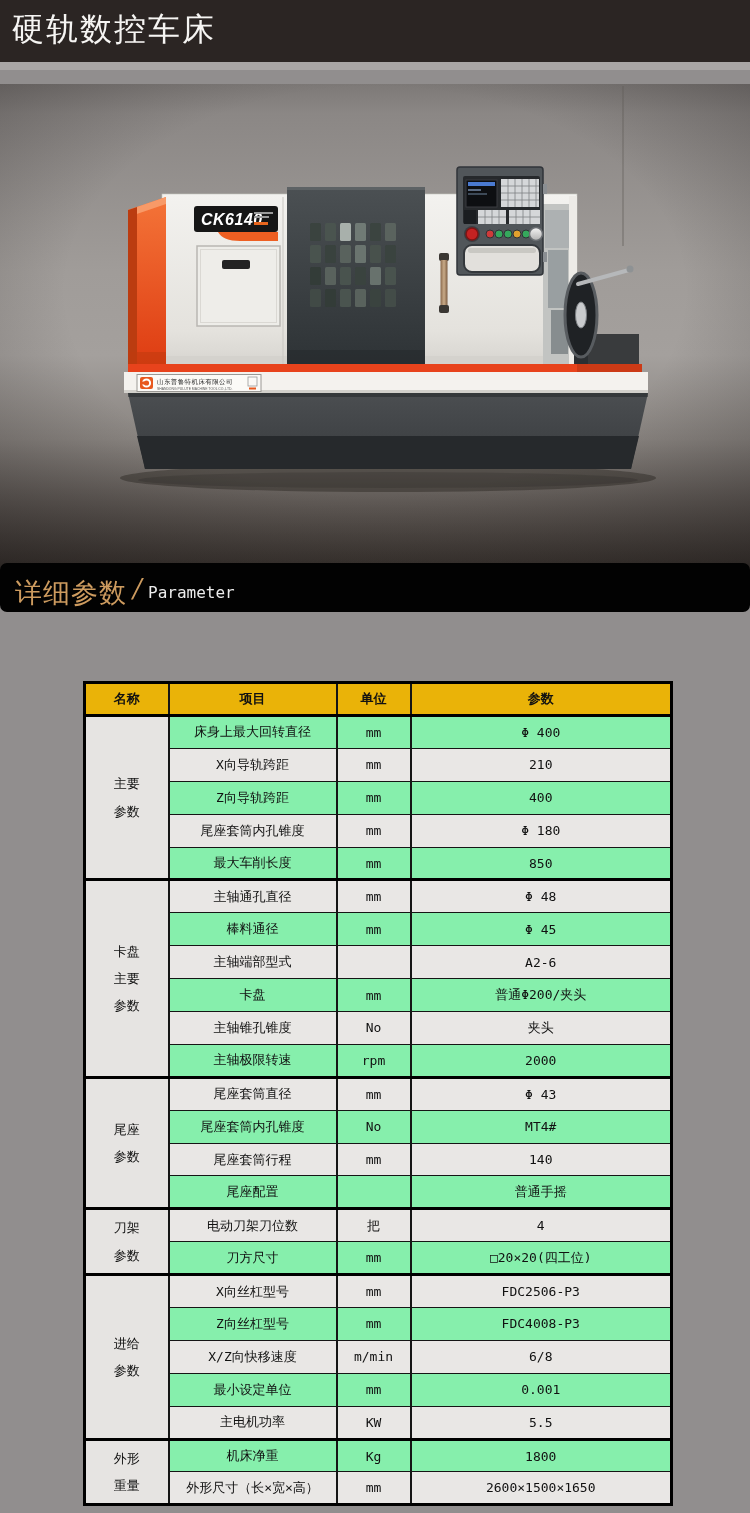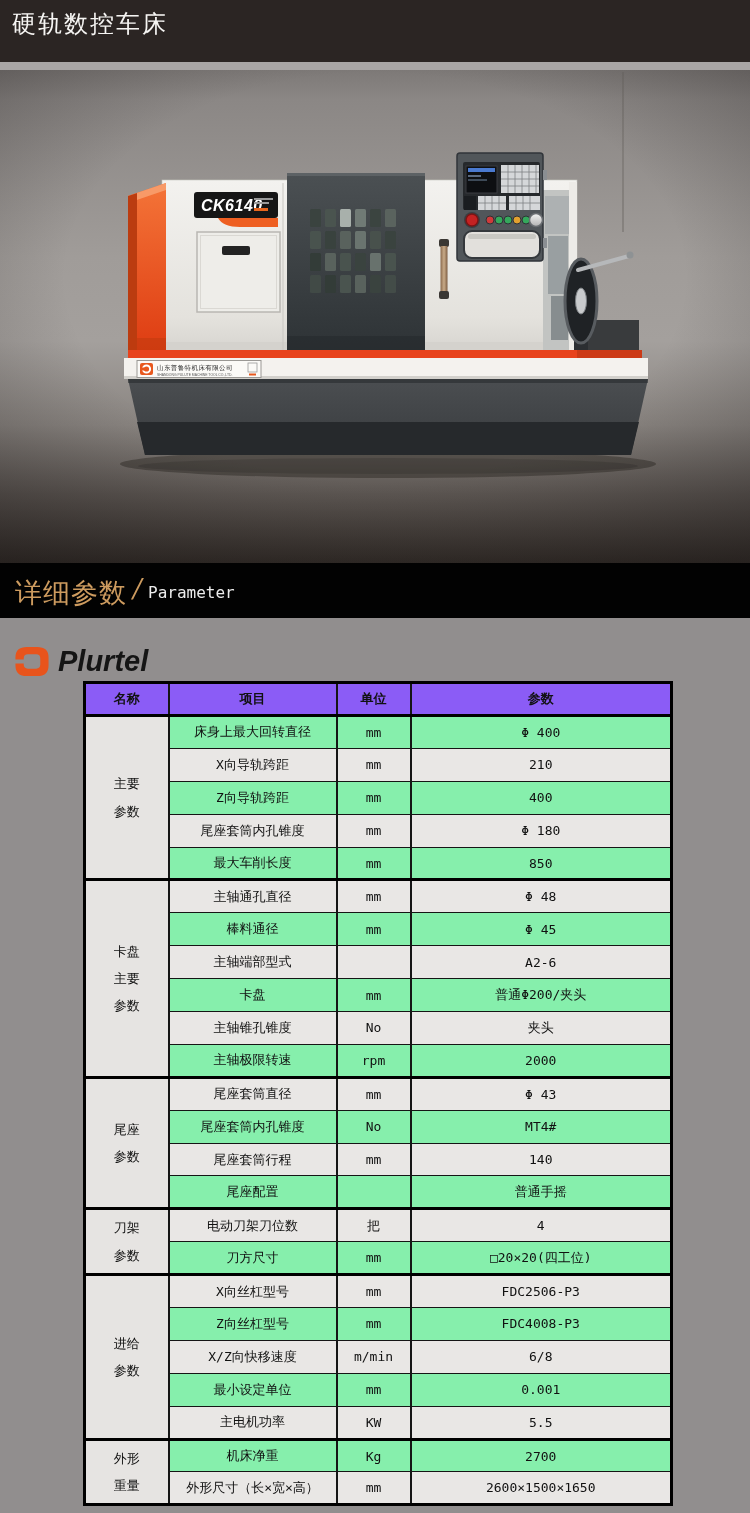--- a/index.html
+++ b/index.html
@@ -2,29 +2,29 @@
 <html><head>
 <meta charset="utf-8">
 <style>
   html,body{margin:0;padding:0;}
   body{width:750px;font-family:"Liberation Sans",sans-serif;}
   .page{position:relative;width:750px;height:1513px;background:#918e8e;overflow:hidden;}
 
   
   .hdr{position:absolute;left:0;top:0;width:750px;height:62px;background:#2b2523;}
   .hdr .t{position:absolute;left:12px;top:8px;font-family:"DejaVu Serif",serif;
-          font-size:24px;color:#f6f5f3;letter-spacing:2px;}
+          font-size:32px;color:#f6f5f3;letter-spacing:2px;}
   .hdr-strip{position:absolute;left:0;top:62px;width:750px;height:8px;background:#a9a6a5;}
 
   
-  .photo{position:absolute;left:0;top:70px;width:750px;height:493px;}
+  .photo{position:absolute;left:0;top:84px;width:750px;height:493px;}
   .photo svg{display:block;}
 
   
-  .banner{position:absolute;left:0;top:563px;width:750px;height:55px;background:#020202;}
+  .banner{position:absolute;left:0;top:563px;width:750px;height:49px;background:#020202;border-radius:7px;}
   .banner .cn{position:absolute;left:15px;top:12px;font-family:"DejaVu Serif",serif;
               font-size:27px;color:#cd9b5f;letter-spacing:1px;}
   .banner .sl{position:absolute;left:133px;top:10px;font-family:"DejaVu Serif",serif;
               font-size:26px;color:#cd9b5f;font-style:italic;}
   .banner .en{position:absolute;left:148px;top:20px;font-family:"DejaVu Sans Mono",monospace;
               font-size:16px;color:#ececec;}
 
   
   .brand{position:absolute;left:14px;top:643px;height:36px;display:flex;align-items:center;}
   .brand svg{display:block;margin-right:8px;}
@@ -33,21 +33,21 @@
 
   
   .spec{position:absolute;left:83px;top:681px;}
   table{border-collapse:collapse;table-layout:fixed;width:587px;background:#fff;
         font-size:13px;color:#111;
         font-family:"DejaVu Sans Mono","Liberation Sans",sans-serif;}
   th,td{border:1px solid #151515;border-left-width:2px;border-right-width:2px;
         text-align:center;vertical-align:middle;padding:0 2px;overflow:hidden;}
   thead tr{height:33px;}
   tbody tr{height:32.9px;}
-  th{background:#8b5cf6;font-weight:600;border-bottom:3px solid #000;}
+  th{background:#eab308;font-weight:600;border-bottom:3px solid #000;}
   tr.gtop td{border-top:3px solid #000;}
   tr.w td{background:#86efac;}
   tr.g td{background:#e9e7e5;margin-left:18px;}
   td.name{background:#e6e4e2 !important;white-space:pre-line;line-height:2.1;text-align:center;}
   table{border:3px solid #000;}
 </style>
 </head>
 <body>
 
 <div class="page">
@@ -232,26 +232,20 @@
       <ellipse cx="388" cy="396" rx="250" ry="8" fill="#000000" opacity="0.12"></ellipse>
     </svg>
   </div>
 
   <div class="banner">
     <span class="cn">详细参数</span>
     <span class="sl">/</span>
     <span class="en">Parameter</span>
   </div>
 
-  <div class="brand">
-    <svg width="36" height="31" viewBox="0 0 34 30">
-      <path fill="#e8541c" d="M12 1 H22 Q33 1 33 11 V19 Q33 29 22 29 H12 Q1 29 1 19 V17 H9 V18 Q9 22 13 22 H21 Q25 22 25 18 V12 Q25 8 21 8 H13 Q9 8 9 12 V13 H1 V11 Q1 1 12 1 Z"></path>
-    </svg>
-    <span class="nm">Plurtel</span>
-  </div>
 
   <div class="spec">
     <table>
       <colgroup>
           <col style="width:84px">
           <col style="width:168px">
           <col style="width:74px">
           <col style="width:261px">
         </colgroup>
       <thead>
@@ -387,21 +381,21 @@
           <td>主电机功率</td>
           <td>KW</td>
           <td>5.5</td>
         </tr>
 
         <tr class="w gtop">
           <td class="name" rowspan="2">外形
 重量</td>
           <td>机床净重</td>
           <td>Kg</td>
-          <td>2700</td>
+          <td>1800</td>
         </tr>
         <tr class="g">
           <td>外形尺寸（长×宽×高）</td>
           <td>mm</td>
           <td>2600×1500×1650</td>
         </tr>
       </tbody>
     </table>
   </div>
 

